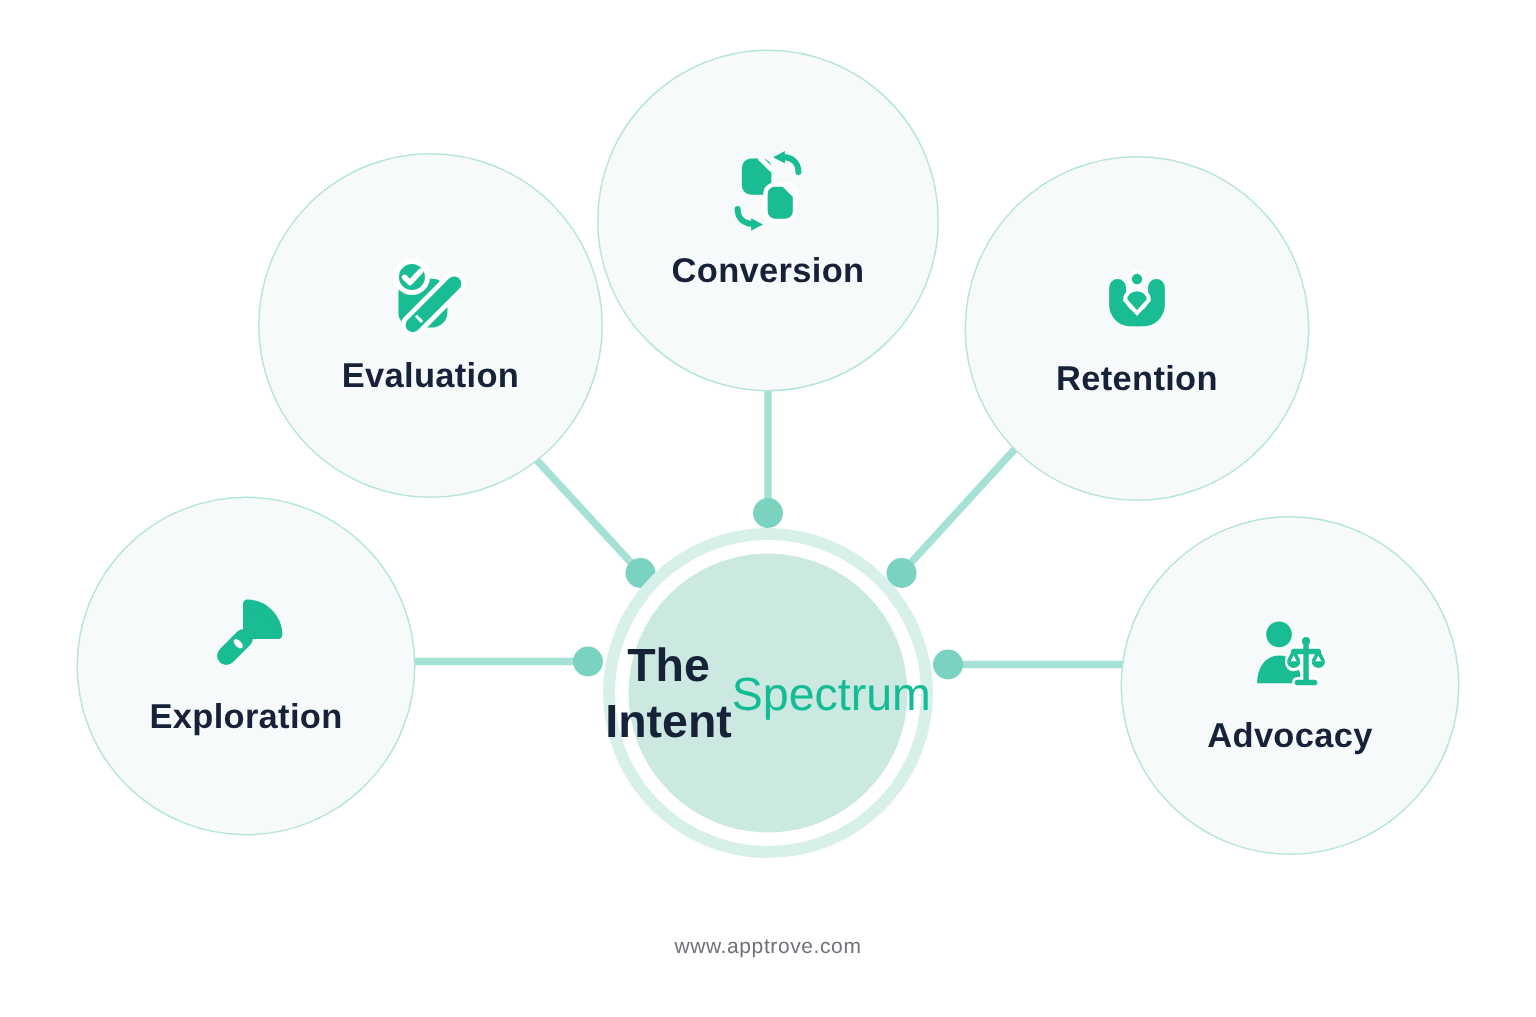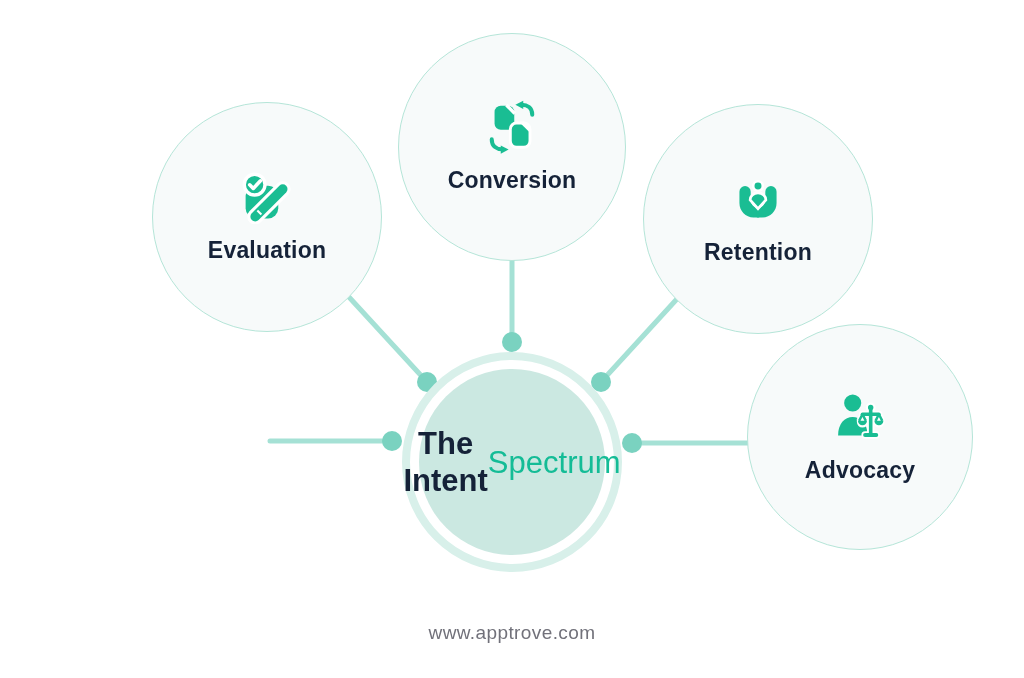--- a/index.html
+++ b/index.html
@@ -11,25 +11,25 @@
   .conn-line{stroke:var(--line,#a5e1d5);stroke-width:5;stroke-linecap:round;}
   .conn-dot{fill:var(--dot,#7ad2c0);}
 
   .node{
     position:absolute;border-radius:50%;
     background:var(--circle-fill,#f7fafa);
     border:1.5px solid var(--circle-border,#b5e5d8);
     display:flex;flex-direction:column;align-items:center;justify-content:center;
     gap:13px;z-index:1;box-sizing:border-box;
   }
-  .node-evaluation { left:152px; top:102px; width:230px; height:230px; }
+  .node-evaluation { left:172px; top:102px; width:230px; height:230px; }
   .node-conversion { left:398px; top:33px;  width:228px; height:228px;text-align:right; }
   .node-retention  { left:643px; top:104px; width:230px; height:230px;align-items:center; }
   .node-exploration{ left:51px;  top:331px; width:226px; height:226px; }
-  .node-advocacy   { left:747px; top:324px; width:226px; height:226px; }
+  .node-advocacy   { left:747px; top:344px; width:226px; height:226px; }
 
   .node .icon{width:54px;height:54px;display:block;}
   .node .icon svg{width:54px;height:54px;display:block;}
   .node .label{
     font-size:23px;font-weight:700;color:var(--navy,#152238);letter-spacing:.2px;
   }
 
   
   .ic-g{fill:var(--green,#1abd93);}
   .ic-gs{stroke:var(--green,#1abd93);fill:none;}
@@ -46,21 +46,21 @@
     width:186px;height:186px;border-radius:50%;
     background:var(--center-fill,#cbe8e1);
     display:flex;flex-direction:row;align-items:center;justify-content:center;
     text-align:center;line-height:37px;
   }
   .center-line1{font-size:31px;font-weight:700;color:var(--navy,#152238);}
   .center-line2{font-size:31px;font-weight:400;color:var(--teal-text,#14bc96);}
 
   .footer{
     position:absolute;left:0;right:0;top:622px;text-align:center;
-    font-size:19px;color:var(--footer-gray,#71717a);letter-spacing:.4px;
+    font-size:14px;color:var(--footer-gray,#71717a);letter-spacing:.4px;
   }
 </style>
 </head>
 <body>
 
 <div class="stage">
 
   <svg class="connectors" width="1024" height="678" viewBox="0 0 1024 678">
     <g>
       <line class="conn-line" x1="348" y1="296" x2="427" y2="382"></line>
@@ -121,20 +121,32 @@
         <g transform="matrix(-1,0,0,1,48,0)">
           <path class="ic-g" d="M7.5,27.5 V17.5 a5,5 0 0 1 10,0 V25 a7,7 0 0 0 7,7 h0.5 v8.4 h-5 C13,40.4 7.5,34.6 7.5,27.5 Z"></path>
         </g>
         <circle class="ic-g" cx="24" cy="12.5" r="4.3" stroke="#ffffff" stroke-width="2.4"></circle>
         <path class="ic-g" d="M24,18.5 c4,0 7,2.8 7,6.4 L24,32.6 l-7,-7.7 c0,-3.6 3,-6.4 7,-6.4 Z" stroke="#ffffff" stroke-width="2.4"></path>
       </svg>
     </span>
     <span class="label">Retention</span>
   </div>
 
+  <div class="node node-exploration">
+    <span class="icon">
+      <svg viewBox="0 0 48 48">
+        <g transform="rotate(45 24 24)">
+          <path class="ic-g" d="M24,23 L11,10 A18.5,18.5 0 0 1 37,10 Z" stroke="var(--green,#1abd93)" stroke-width="5" stroke-linejoin="round"></path>
+          <line class="ic-gs" x1="24" y1="26" x2="24" y2="40.5" stroke-width="11" stroke-linecap="round"></line>
+          <ellipse class="ic-w" cx="24" cy="30.5" rx="3.4" ry="1.8"></ellipse>
+        </g>
+      </svg>
+    </span>
+    <span class="label">Exploration</span>
+  </div>
 
   <div class="node node-advocacy">
     <span class="icon">
       <svg viewBox="0 0 48 48">
         <circle class="ic-g" cx="17.5" cy="11.5" r="7.6"></circle>
         <path class="ic-g" d="M4.5,40.5 C4.5,30 10.3,24 17.5,24 c6.5,0 11.6,4.8 12.8,12.2 l-0.6,4.3 Z"></path>
         <g>
           <line class="ic-ws" x1="33.5" y1="16.5" x2="33.5" y2="39.8" stroke-width="6.5" stroke-linecap="round"></line>
           <line class="ic-ws" x1="26.2" y1="21.6" x2="40.8" y2="21.6" stroke-width="6.5" stroke-linecap="round"></line>
           <circle class="ic-w" cx="33.5" cy="15.5" r="4.4"></circle>

